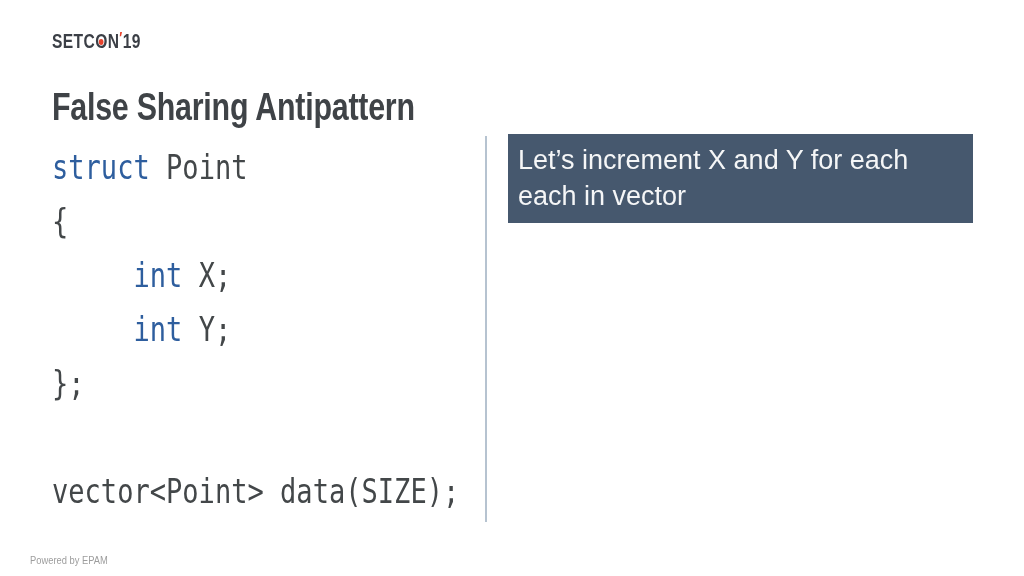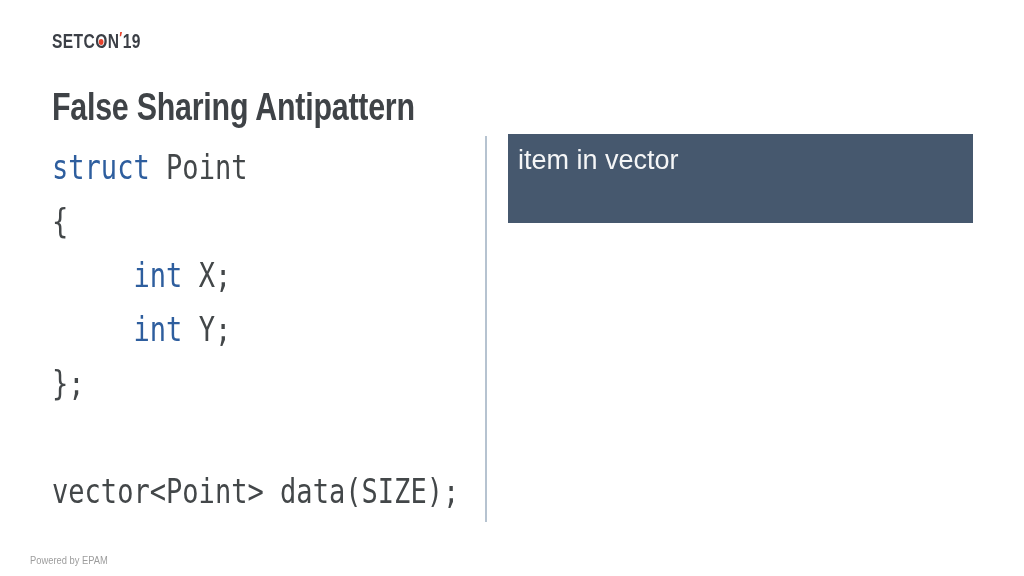--- a/index.html
+++ b/index.html
@@ -79,18 +79,19 @@
     <span>SETC</span><span class="o-wrap"><span>O</span><span class="o-dot"></span></span><span>N</span><span class="prime">′</span><span>19</span>
   </div>
 
   <h1 class="title" style="margin:0">False Sharing Antipattern</h1>
 
   <div class="code"><div><span class="kw">struct</span><span class="plain"> Point</span></div><div><span class="plain">{</span></div><div><span class="plain">     </span><span class="kw">int</span><span class="plain"> X;</span></div><div><span class="plain">     </span><span class="kw">int</span><span class="plain"> Y;</span></div><div><span class="plain">};</span></div><div>&nbsp;</div><div><span class="plain">vector&lt;Point&gt; data(SIZE);</span></div></div>
 
   <div class="divider"></div>
 
   <div class="callout">
-    <div class="line">item in vector</div>
+    <div class="line">Let’s increment X and Y for each</div>
+    <div class="line">each in vector</div>
   </div>
 
   <div class="footer">Powered by EPAM</div>
 
 </div>
 
 </body></html>

